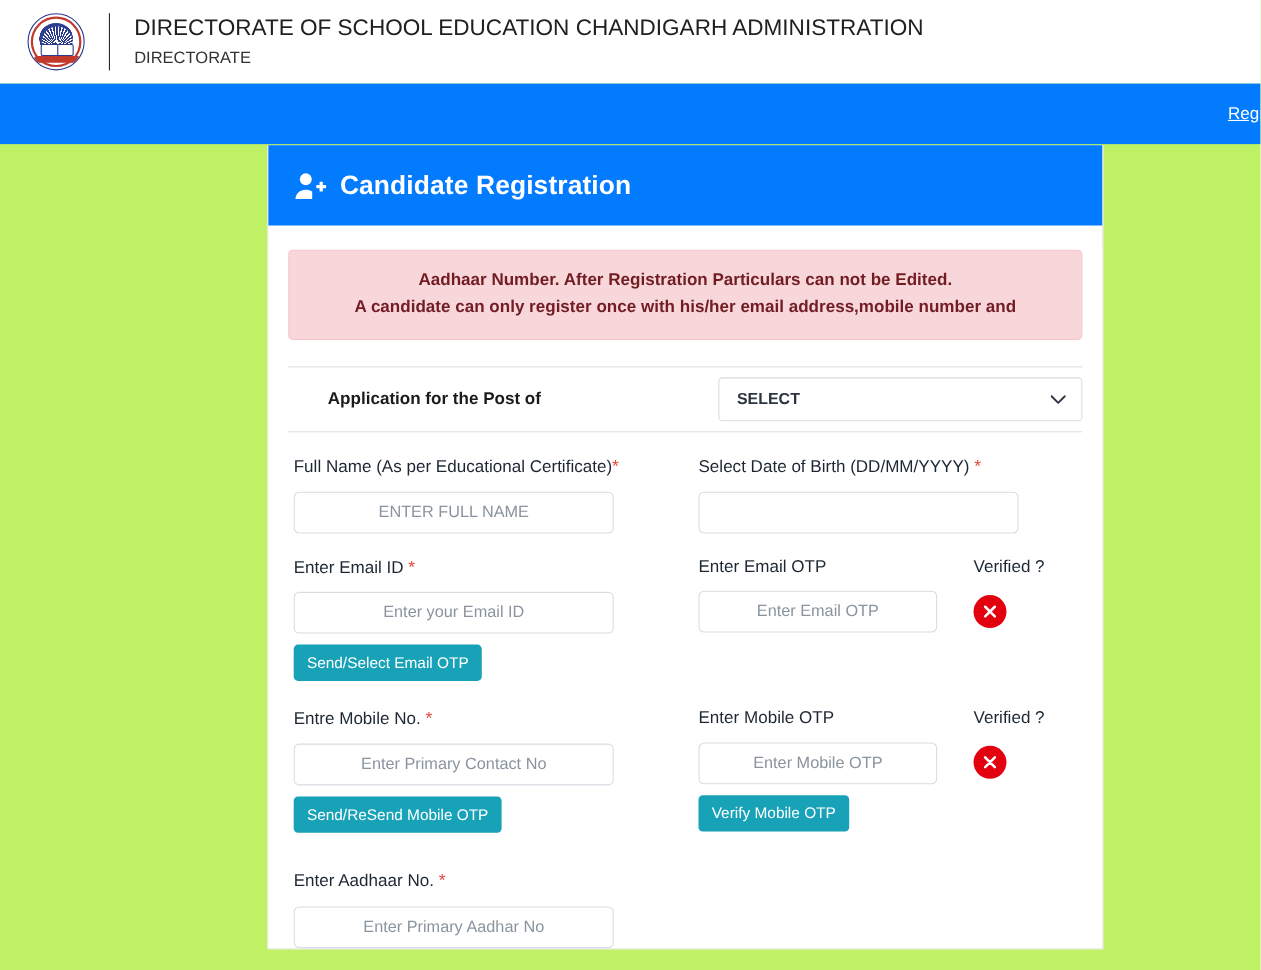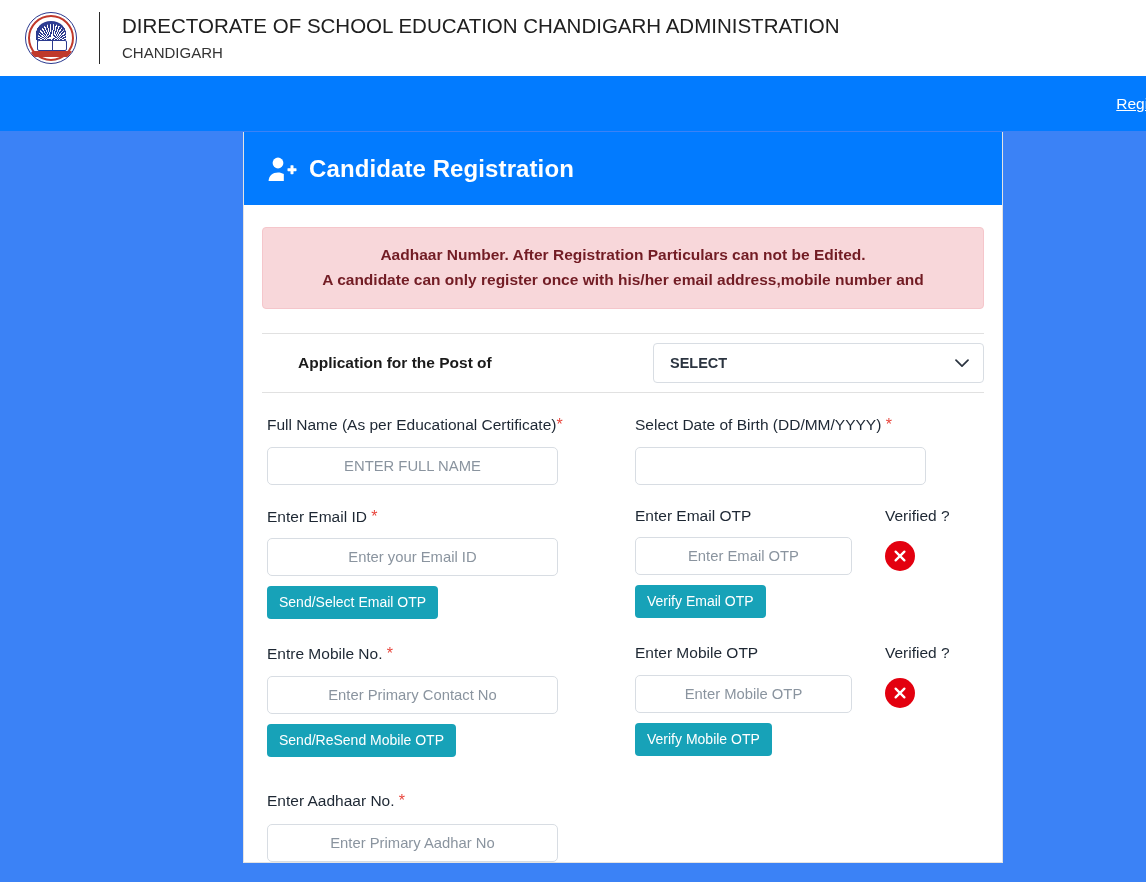--- a/index.html
+++ b/index.html
@@ -4,21 +4,21 @@
 <style>
   * { box-sizing: border-box; }
   html, body {
     margin: 0; padding: 0;
     width: 1146px; height: 882px;
     background: #ffffff;
     font-family: "Liberation Sans", sans-serif;
     overflow: hidden;
   }
 
-  #page { position: relative; width: 1146px; height: 882px; background:#3b82f6; }
+  #page { position: relative; width: 1146px; height: 882px; background:#bef264; }
 
   
   .topbar {
     position: absolute; left:0; top:0; width:1146px; height:76px;
     background:#ffffff; display:flex; align-items:center;
   }
   .logo-wrap {
     width:76px; margin-left:13px; display:flex; align-items:center; justify-content:center;
   }
   .logo {
@@ -197,21 +197,21 @@
         <div class="ring"></div>
         <div class="inner"></div>
         <div class="rays"></div>
         <div class="book"></div>
         <div class="band"></div>
       </div>
     </div>
     <div class="hdr-sep"></div>
     <div class="hdr-texts">
       <div class="hdr-title">DIRECTORATE OF SCHOOL EDUCATION CHANDIGARH ADMINISTRATION</div>
-      <div class="hdr-sub">CHANDIGARH</div>
+      <div class="hdr-sub">DIRECTORATE</div>
     </div>
   </div>
 
   <div class="navbar">
     <a class="nav-link" href="#">Registra</a>
   </div>
 
   <div class="card">
 
     <div class="card-header">
@@ -256,21 +256,20 @@
 
         <div class="frow mt22">
           <div class="col-left">
             <label class="flabel"><span>Enter Email ID</span> <span class="req">*</span></label>
             <input class="inp inp-wide mt12" type="text" placeholder="Enter your Email ID" style="">
             <button class="btn mt10">Send/Select Email OTP</button>
           </div>
           <div class="col-mid">
             <label class="flabel">Enter Email OTP</label>
             <input class="inp inp-otp mt12" type="text" placeholder="Enter Email OTP" style="">
-            <button class="btn mt10">Verify Email OTP</button>
           </div>
           <div class="col-right">
             <div class="verify-head">Verified ?</div>
             <div class="xbadge mt16">
               <svg viewBox="0 0 14 14">
                 <path d="M2.6 2.6 L11.4 11.4 M11.4 2.6 L2.6 11.4" stroke="#ffffff" stroke-width="2.3" stroke-linecap="round"></path>
               </svg>
             </div>
           </div>
         </div>

